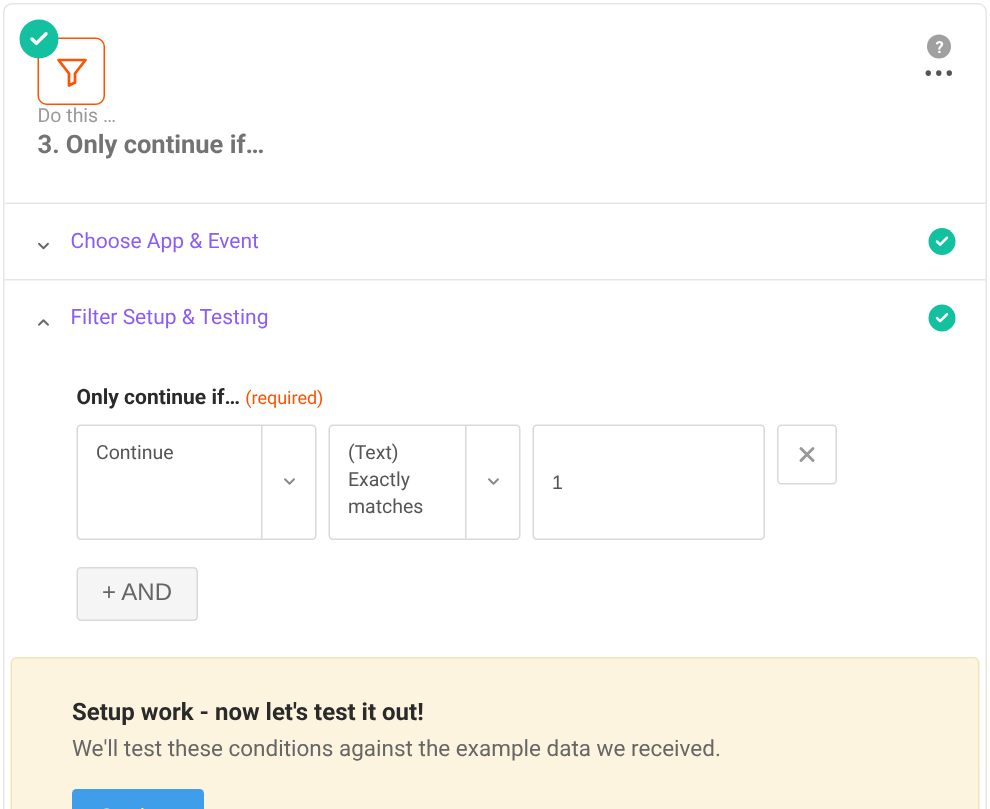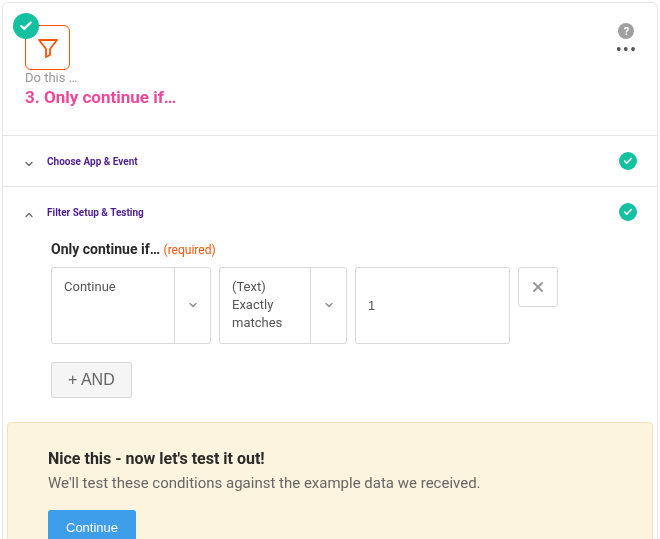--- a/index.html
+++ b/index.html
@@ -8,34 +8,34 @@
 
   
   .header { display: flex; align-items: flex-start; padding: 22px 20px 28px 22px; position: relative; flex-direction: column; }
   .icon-wrap { position: relative; margin-right: 18px; }
   .app-icon { width: 45px; height: 45px; border: 1.5px solid #ff5200; border-radius: 6px; display: flex; align-items: center; justify-content: center; }
   .app-icon svg { width: 24px; height: 24px; }
   .status-badge { position: absolute; top: -12px; left: -12px; width: 26px; height: 26px; background: #13c1a0; border-radius: 50%; display: flex; align-items: center; justify-content: center; }
   .status-badge svg { width: 14px; height: 14px; }
   .header-text { flex: 1; }
   .kicker { color: #999; font-size: 13px; margin-bottom: 2px; }
-  .title { font-size: 17px; font-weight: 700; color: #ec4899; }
+  .title { font-size: 17px; font-weight: 700; color: #737373; }
   .header-actions { position: absolute; right: 20px; top: 20px; display: flex; flex-direction: column; align-items: center; gap: 6px; }
   .help-icon { width: 16px; height: 16px; background: #a0a0a0; color: #fff; border-radius: 50%; font-size: 11px; font-weight: 700; display: flex; align-items: center; justify-content: center; cursor: pointer; }
   .more-icon { color: #555; font-size: 18px; letter-spacing: 1px; cursor: pointer; line-height: 10px; }
 
   
   .section-head { border-top: 1px solid #e6e6e6; padding: 16px 20px; display: flex; align-items: center; gap: 12px; cursor: pointer; }
   .chev { width: 12px; height: 12px; }
   .chev svg { width: 12px; height: 12px; }
-  .section-title { font-size: 10px; font-weight: 700; color: #4c1d95; flex: 1; }
+  .section-title { font-size: 14px; font-weight: 400; color: #8b5cf6; flex: 1; }
   .check-circle { width: 18px; height: 18px; background: #13c1a0; border-radius: 50%; display: flex; align-items: center; justify-content: center; }
   .check-circle svg { width: 10px; height: 10px; }
 
-  .section-body { padding: 4px 20px 24px 48px; }
+  .section-body { padding: 4px 20px 24px 48px; margin-top: 16px; }
   .field-label { font-size: 14px; font-weight: 700; color: #2a2a2a; margin-bottom: 10px; }
   .required { color: #ff5200; font-weight: 400; font-size: 12px; }
 
   .filter-row { display: flex; gap: 8px; margin-bottom: 18px; }
   .dropdown { border: 1px solid #d9d9d9; border-radius: 3px; display: flex; align-items: stretch; background: #fff; }
   .dropdown .value { padding: 10px 12px; font-size: 13px; color: #555; line-height: 1.4; }
   .dropdown .arrow { border-left: 1px solid #d9d9d9; width: 36px; display: flex; align-items: center; justify-content: center; cursor: pointer; }
   .dropdown .arrow svg { width: 12px; height: 12px; }
   .dd1 { width: 160px; }
   .dd1 .value { flex: 1; }
@@ -142,18 +142,18 @@
 
       </button>
     </div>
 
     <div class="logic-buttons">
       <button class="logic-btn">+ AND</button>
     </div>
   </div>
 
   <div class="test-box">
-    <div class="test-title">Nice this - now let's test it out!</div>
+    <div class="test-title">Setup work - now let's test it out!</div>
     <div class="test-desc">We'll test these conditions against the example data we received.</div>
     <button class="continue-btn">Continue</button>
   </div>
 
 </div>
 
 </body></html>

